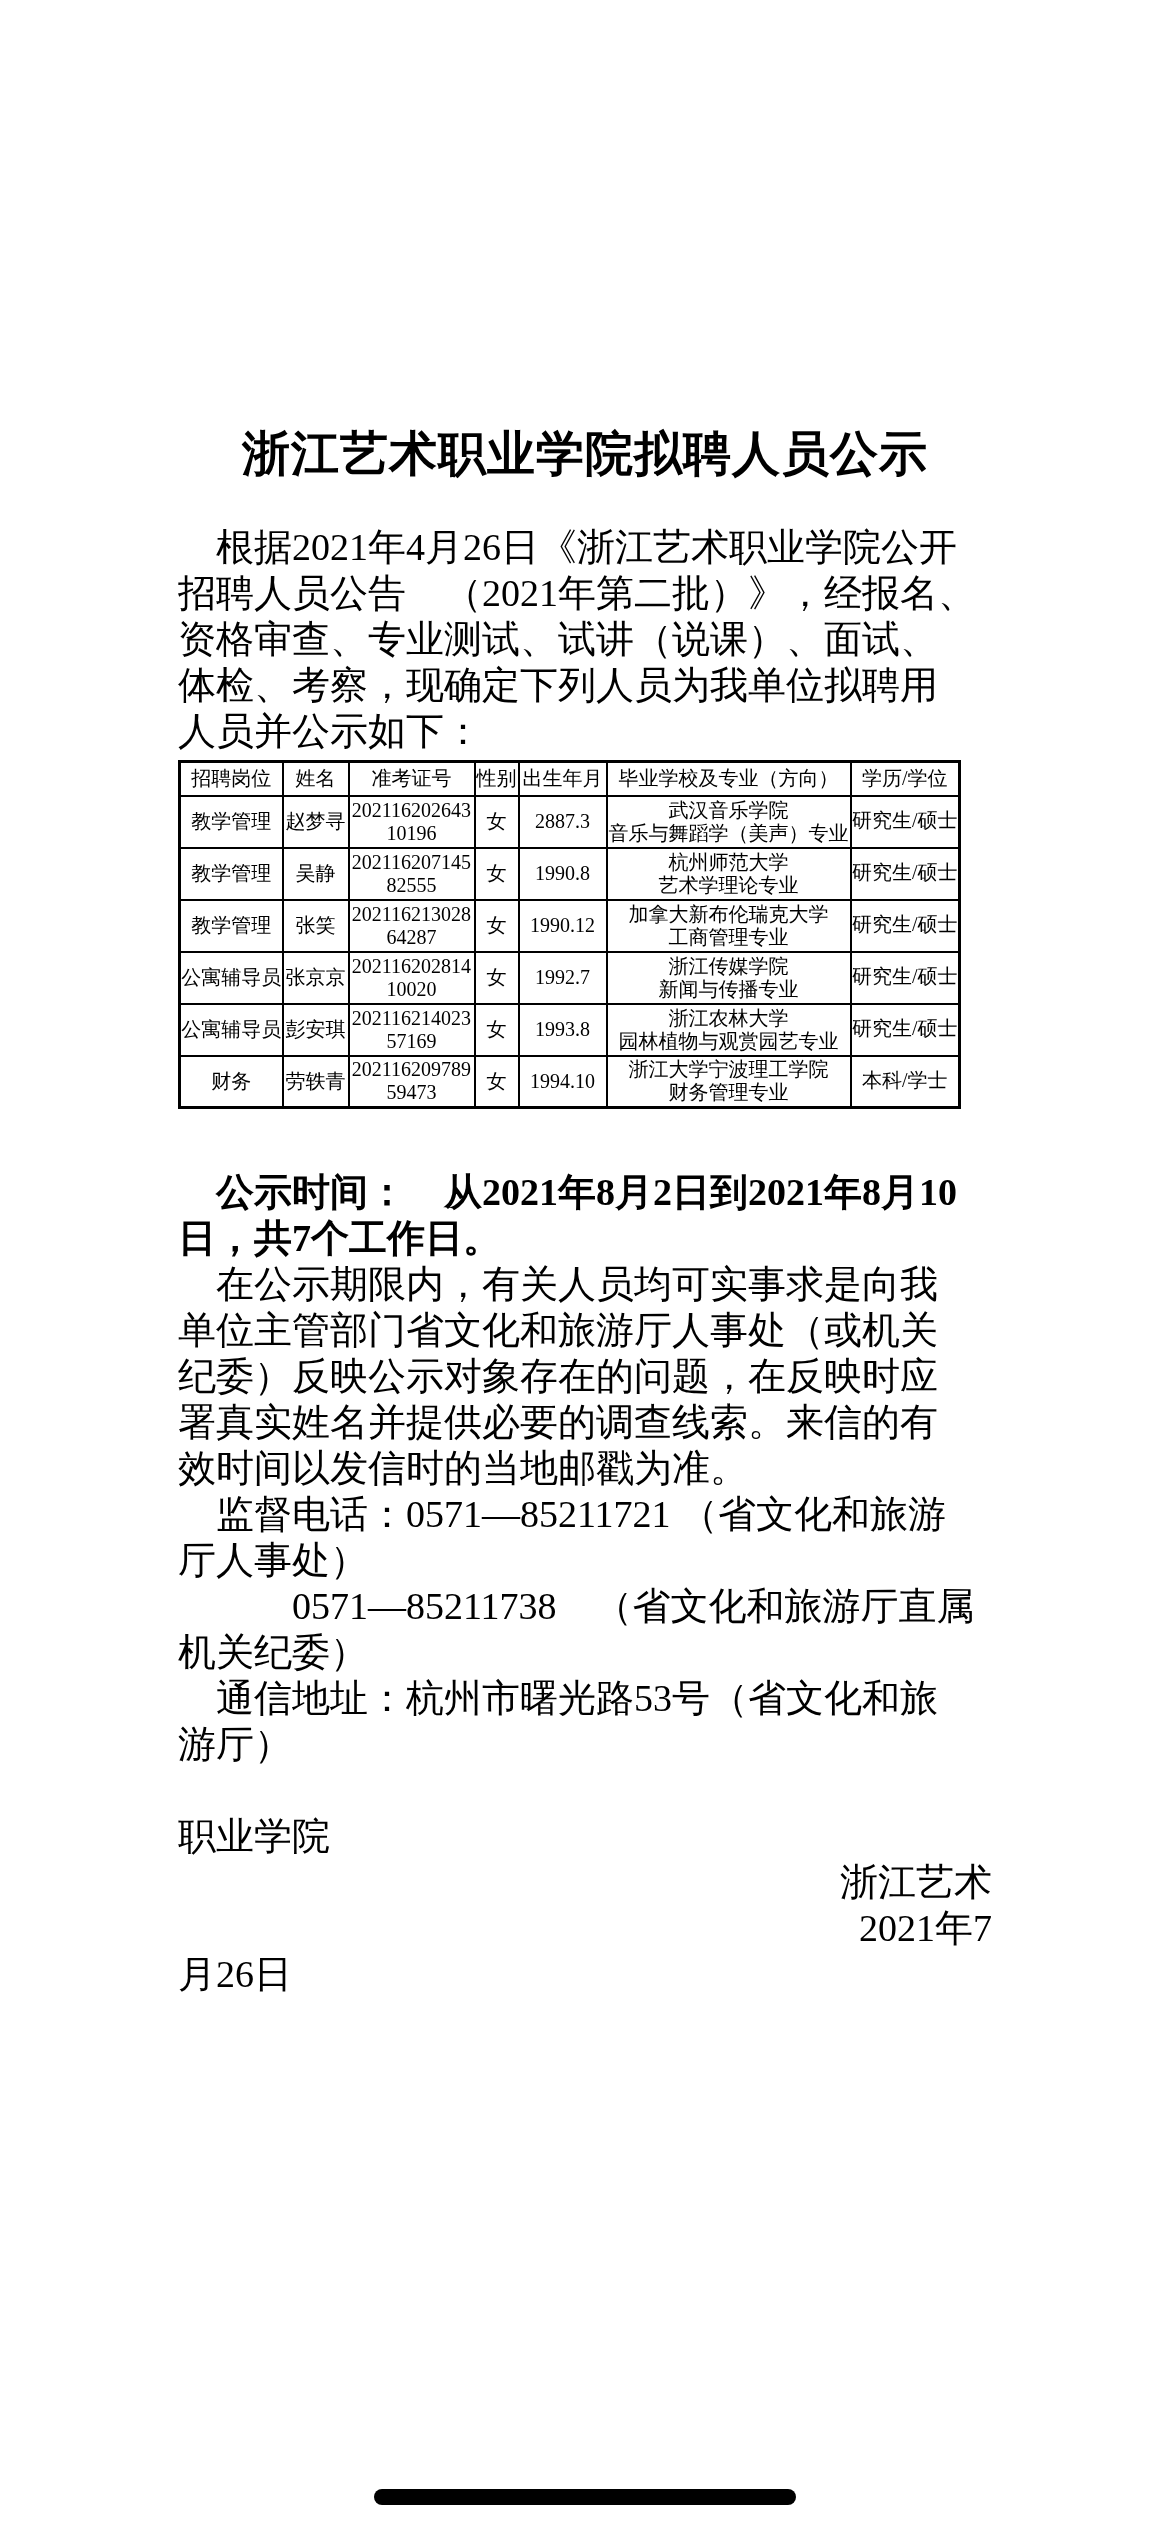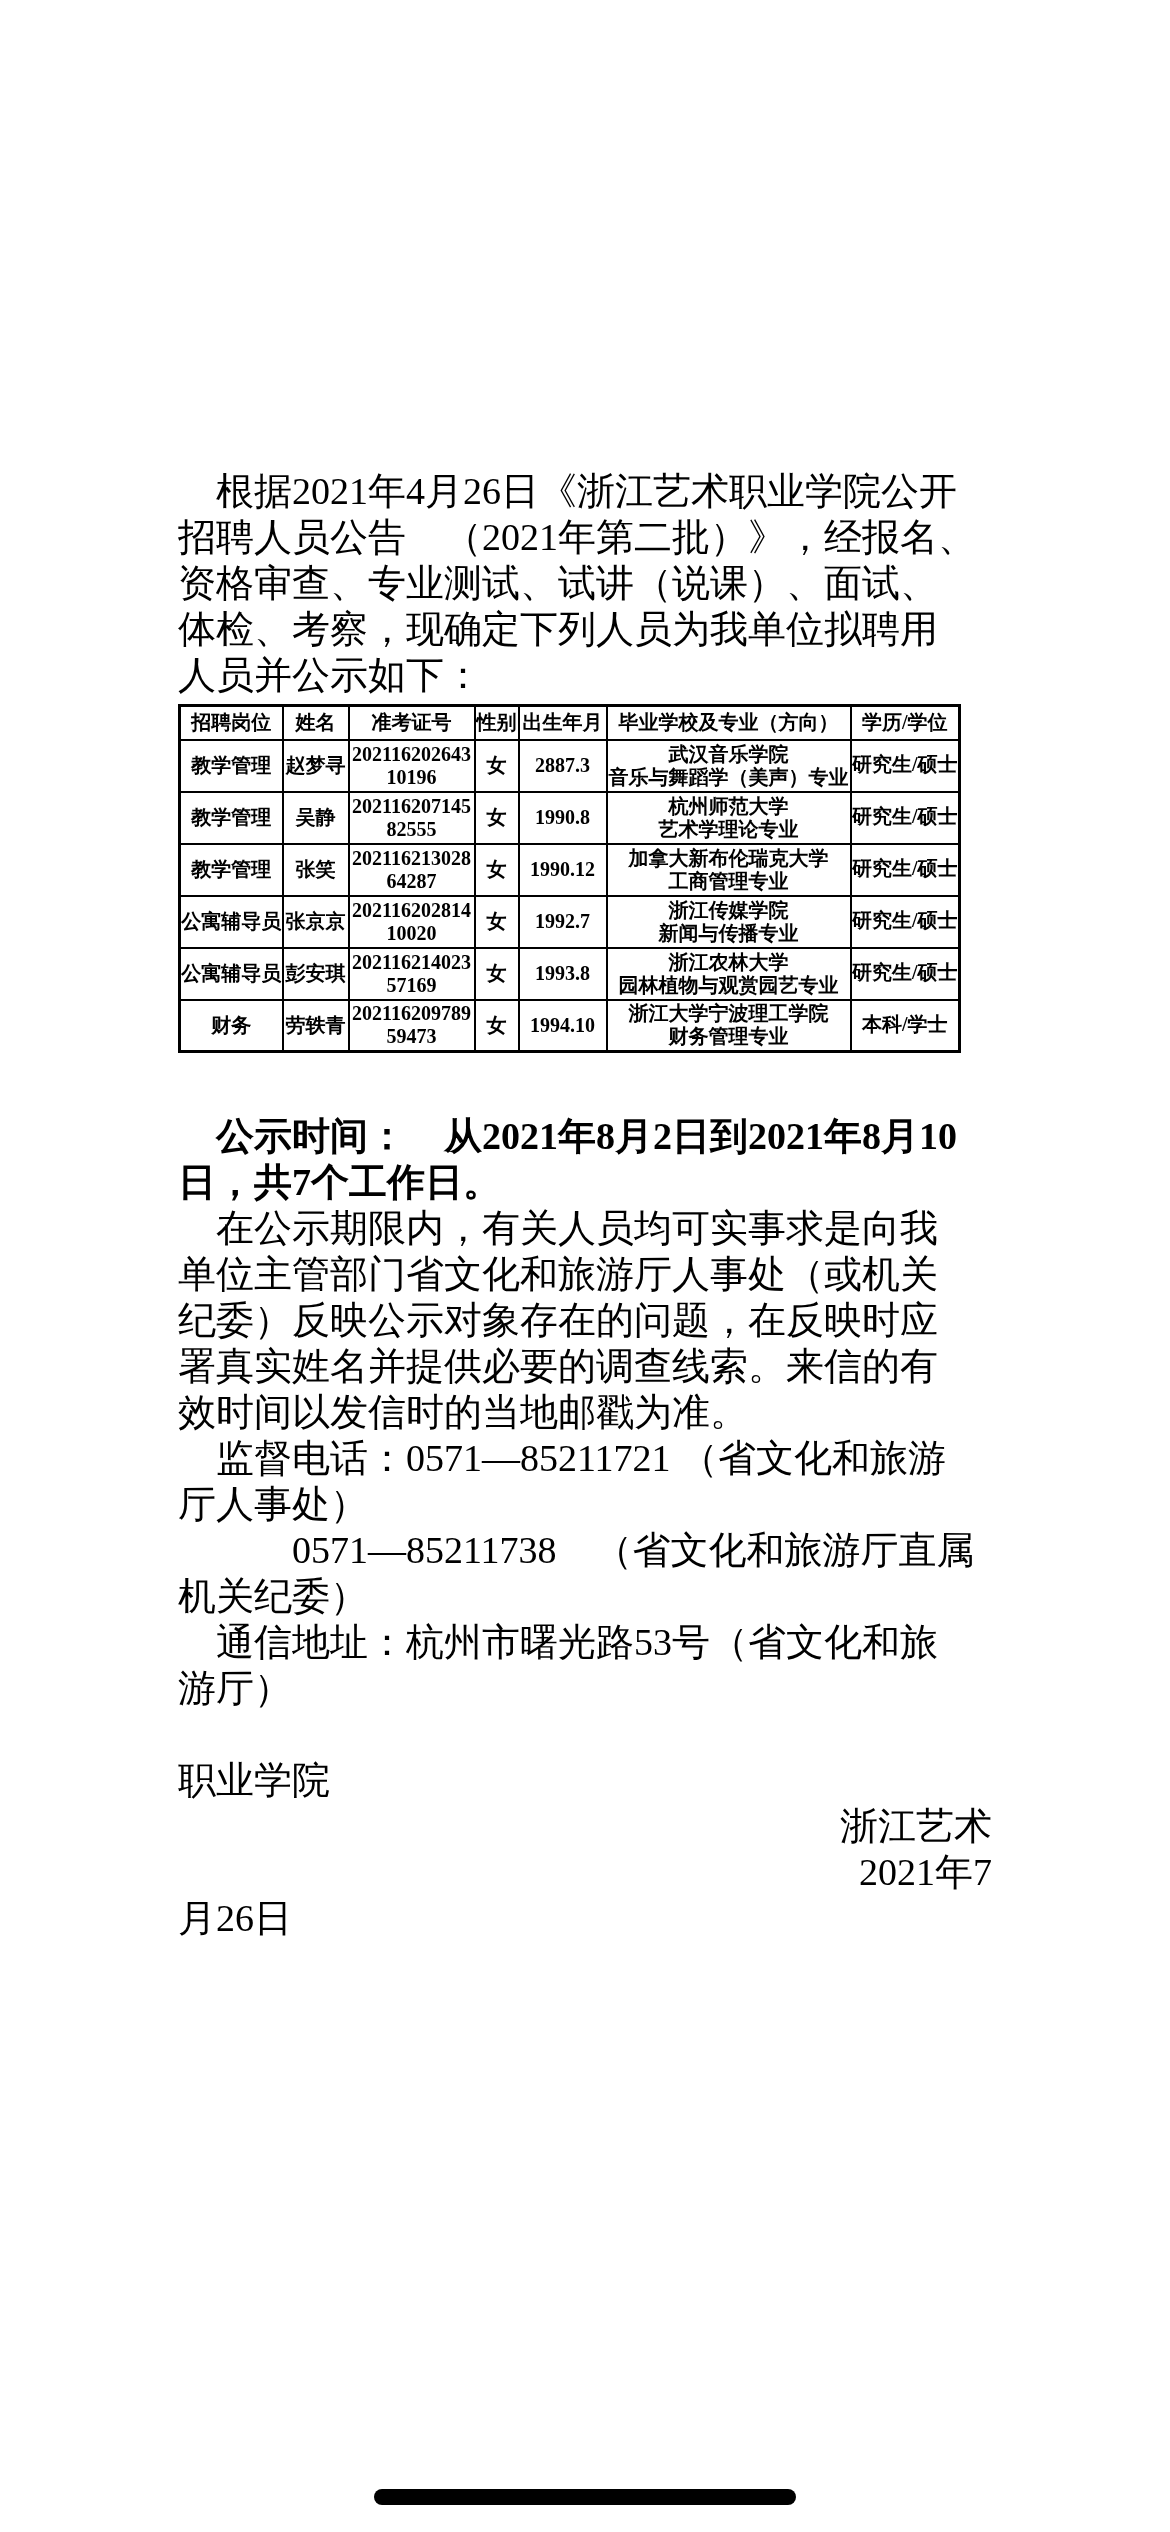--- a/index.html
+++ b/index.html
@@ -37,21 +37,21 @@
   .gap-top { margin-top: 60px; font-weight: bold; }
   table.roster {
     margin-top: 6px;
     width: 780px;
     border-collapse: collapse;
     table-layout: fixed;
     border: 3px solid #000;
   }
   table.roster th, table.roster td {
     border: 2px solid #000;
-    font-weight: bold;
+    font-weight: normal;
     font-size: 20px;
     line-height: 23px;
     text-align: center;
     vertical-align: middle;
     white-space: pre-line;
     overflow: hidden;
     padding: 1px 0;
   }
   table.roster th { height: 34px; }
   table.roster td { height: 52px; }
@@ -80,20 +80,21 @@
     border-radius: 9px;
     background: #000000;
   }
 </style>
 </head>
 <body>
 
 <div class="screen">
   <div class="doc">
 
+    <h1 class="doc-title">浙江艺术职业学院拟聘人员公示</h1>
 
     <p class="para intro">　根据2021年4月26日《浙江艺术职业学院公开
 招聘人员公告　（2021年第二批）》，经报名、
 资格审查、专业测试、试讲（说课）、面试、
 体检、考察，现确定下列人员为我单位拟聘用
 人员并公示如下：</p>
 
     <table class="roster">
       <colgroup>
         <col class="col-pos">

